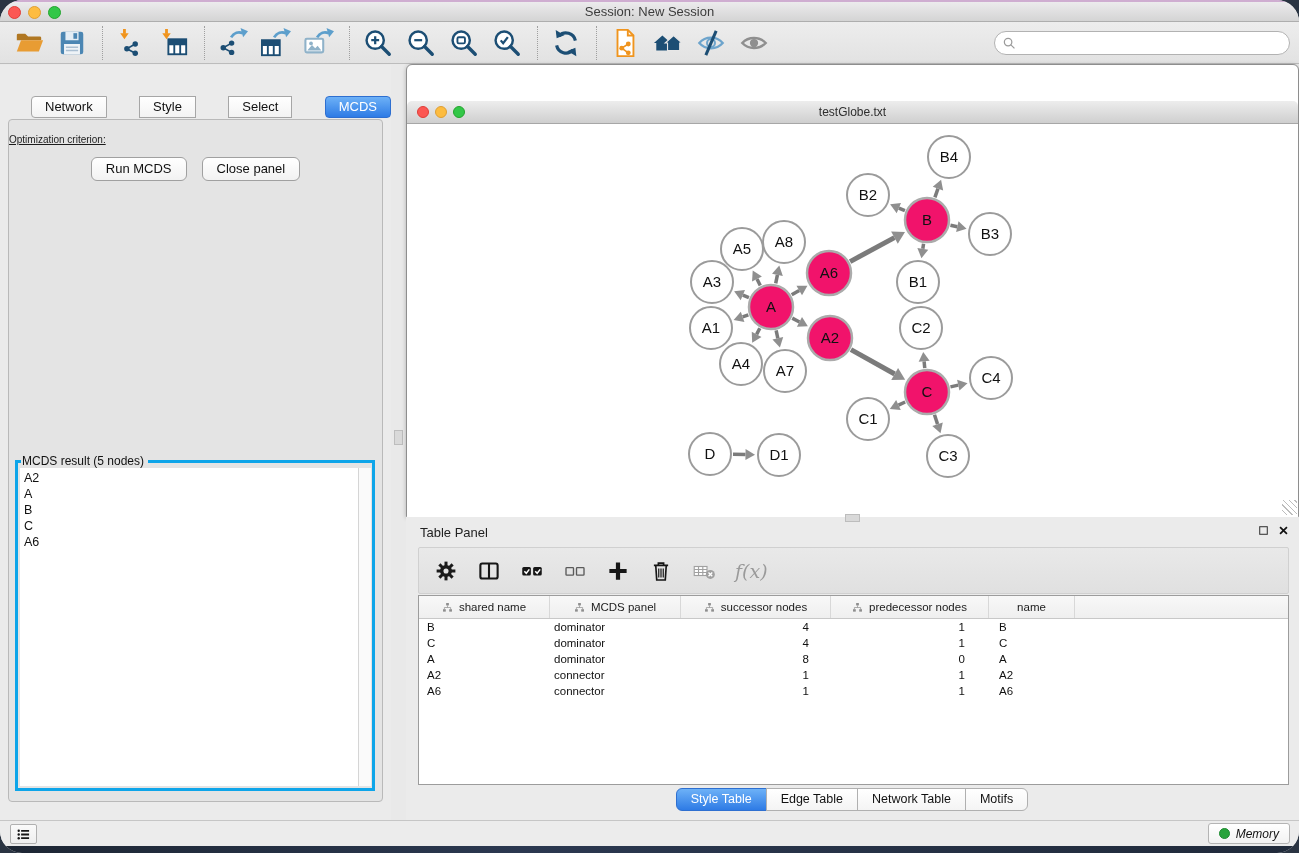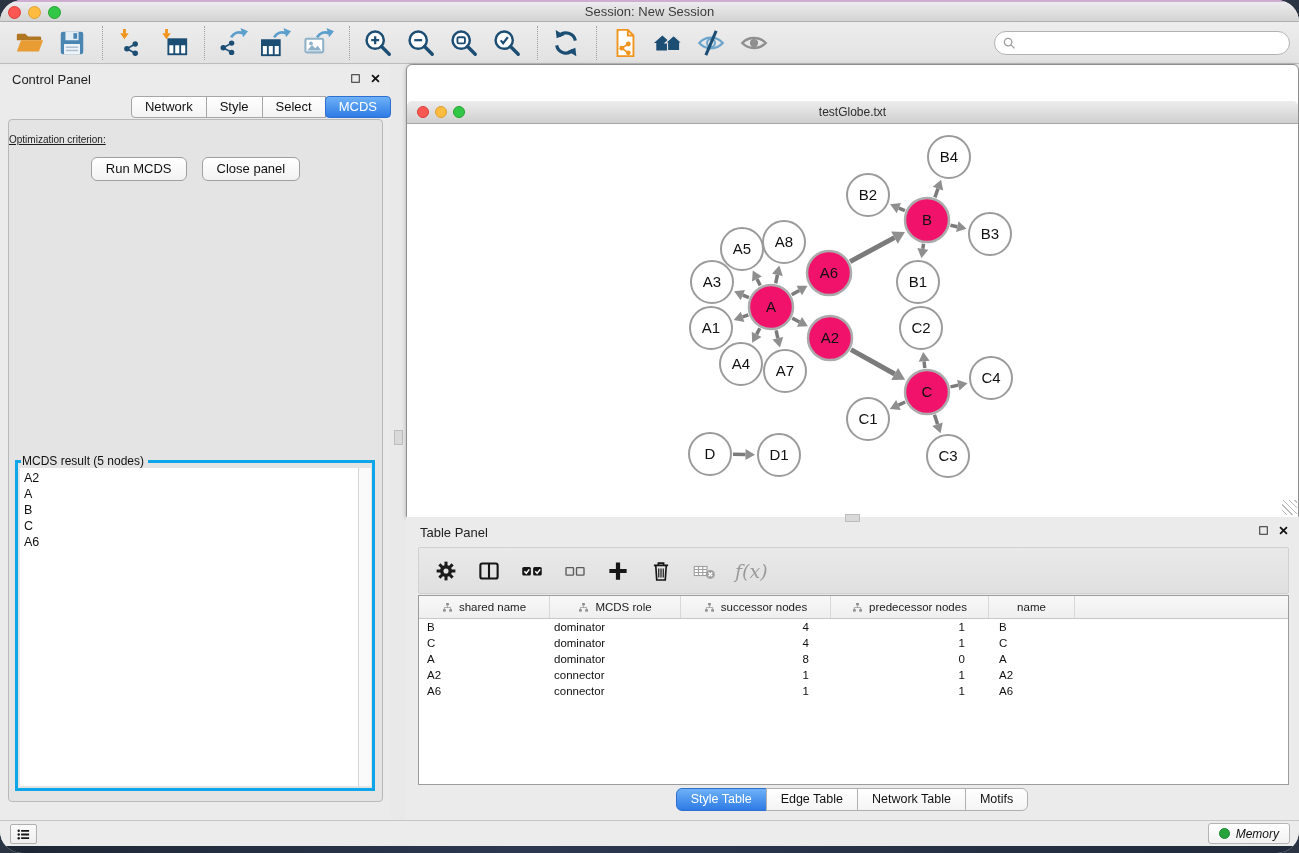--- a/index.html
+++ b/index.html
@@ -34,21 +34,21 @@
     display:flex; align-items:center; padding-left:7px;
   }
   .searchbox svg { flex:0 0 auto; }
   .searchbox input { border:none; outline:none; background:transparent; flex:1; font-size:12px; padding:0 8px 0 4px; font-family:"Liberation Sans",sans-serif; }
   
   .control-panel { position:absolute; left:0; top:65px; width:391px; height:755px; background:#ebebeb; }
   .cp-header { position:relative; height:28px; }
   .cp-title { position:absolute; left:12px; top:7px; font-size:13px; color:#222; }
   .panel-btns { position:absolute; right:10px; top:8px; display:flex; gap:9px; align-items:center; }
   .panel-btns span { cursor:pointer; display:flex; }
-  .cp-tabs { position:absolute; top:31px; left:18px; right:0; display:flex; justify-content:flex-end;padding-left:28px; }
+  .cp-tabs { position:absolute; top:31px; left:4px; right:0; display:flex; justify-content:space-between;padding-left:28px; }
   .cp-tab {
     font-size:13px; padding:2px 13px 3px; background:linear-gradient(#ffffff,#f3f3f3);
     border:1px solid #a6a6a6; margin-left:-1px; cursor:pointer; color:#111;
   }
   .cp-tab:first-child { border-radius:4px 0 0 4px; }
   .cp-tab:last-child { border-radius:0 4px 4px 0; }
   .cp-tab.active {
     background:linear-gradient(#6db1f7,#2e7be5); color:#fff; border:1px solid #2e6fd0;
     border-radius:4px; position:relative; z-index:2;
   }
@@ -305,35 +305,20 @@
       </span>
       <span class="tb-icon">
         <svg viewBox="0 0 32 32" width="30" height="30">
           <path d="M3.5 16C10 9 22 9 28.5 16 22 23 10 23 3.5 16z" fill="none" stroke="#8f8f8f" stroke-width="2.6"></path>
           <circle cx="16" cy="16" r="4.4" fill="#8f8f8f"></circle>
         </svg>
       </span>
     </div>
 
   <div class="control-panel">
-    <div class="cp-header">
-      <span class="cp-title">Control Panel</span>
-      <span class="panel-btns">
-        <span>
-          <svg viewBox="0 0 32 32" width="11" height="11">
-              <rect x="5" y="5" width="22" height="22" fill="none" stroke="#333" stroke-width="3"></rect>
-            </svg>
-        </span>
-        <span>
-          <svg viewBox="0 0 32 32" width="11" height="11">
-              <path d="M6 6L26 26M26 6L6 26" stroke="#111" stroke-width="5"></path>
-            </svg>
-        </span>
-      </span>
-    </div>
     <div class="cp-tabs" id="cp-tabs">
         <div class="cp-tab">Network</div>
         <div class="cp-tab">Style</div>
         <div class="cp-tab">Select</div>
         <div class="cp-tab active">MCDS</div>
       </div>
     <div class="cp-body">
       <div class="opt-label">Optimization criterion:</div>
       <div class="btn-row">
         <button class="push-btn">Run MCDS</button>
@@ -585,21 +570,21 @@
           </div>
           <div class="th-cell" style="width: 131px;">
             <span style="display: flex;">
               <svg viewBox="0 0 32 32" width="11" height="11">
                 <rect x="12" y="3" width="8" height="7" fill="#8d8d8d"></rect>
                 <rect x="3" y="21" width="8" height="7" fill="#8d8d8d"></rect>
                 <rect x="21" y="21" width="8" height="7" fill="#8d8d8d"></rect>
                 <path d="M16 10v6M7 21v-5h18v5" stroke="#8d8d8d" stroke-width="2" fill="none"></path>
               </svg>
             </span>
-            <span>MCDS role</span>
+            <span>MCDS panel</span>
           </div>
           <div class="th-cell" style="width: 150px;">
             <span style="display: flex;">
               <svg viewBox="0 0 32 32" width="11" height="11">
                 <rect x="12" y="3" width="8" height="7" fill="#8d8d8d"></rect>
                 <rect x="3" y="21" width="8" height="7" fill="#8d8d8d"></rect>
                 <rect x="21" y="21" width="8" height="7" fill="#8d8d8d"></rect>
                 <path d="M16 10v6M7 21v-5h18v5" stroke="#8d8d8d" stroke-width="2" fill="none"></path>
               </svg>
             </span>

